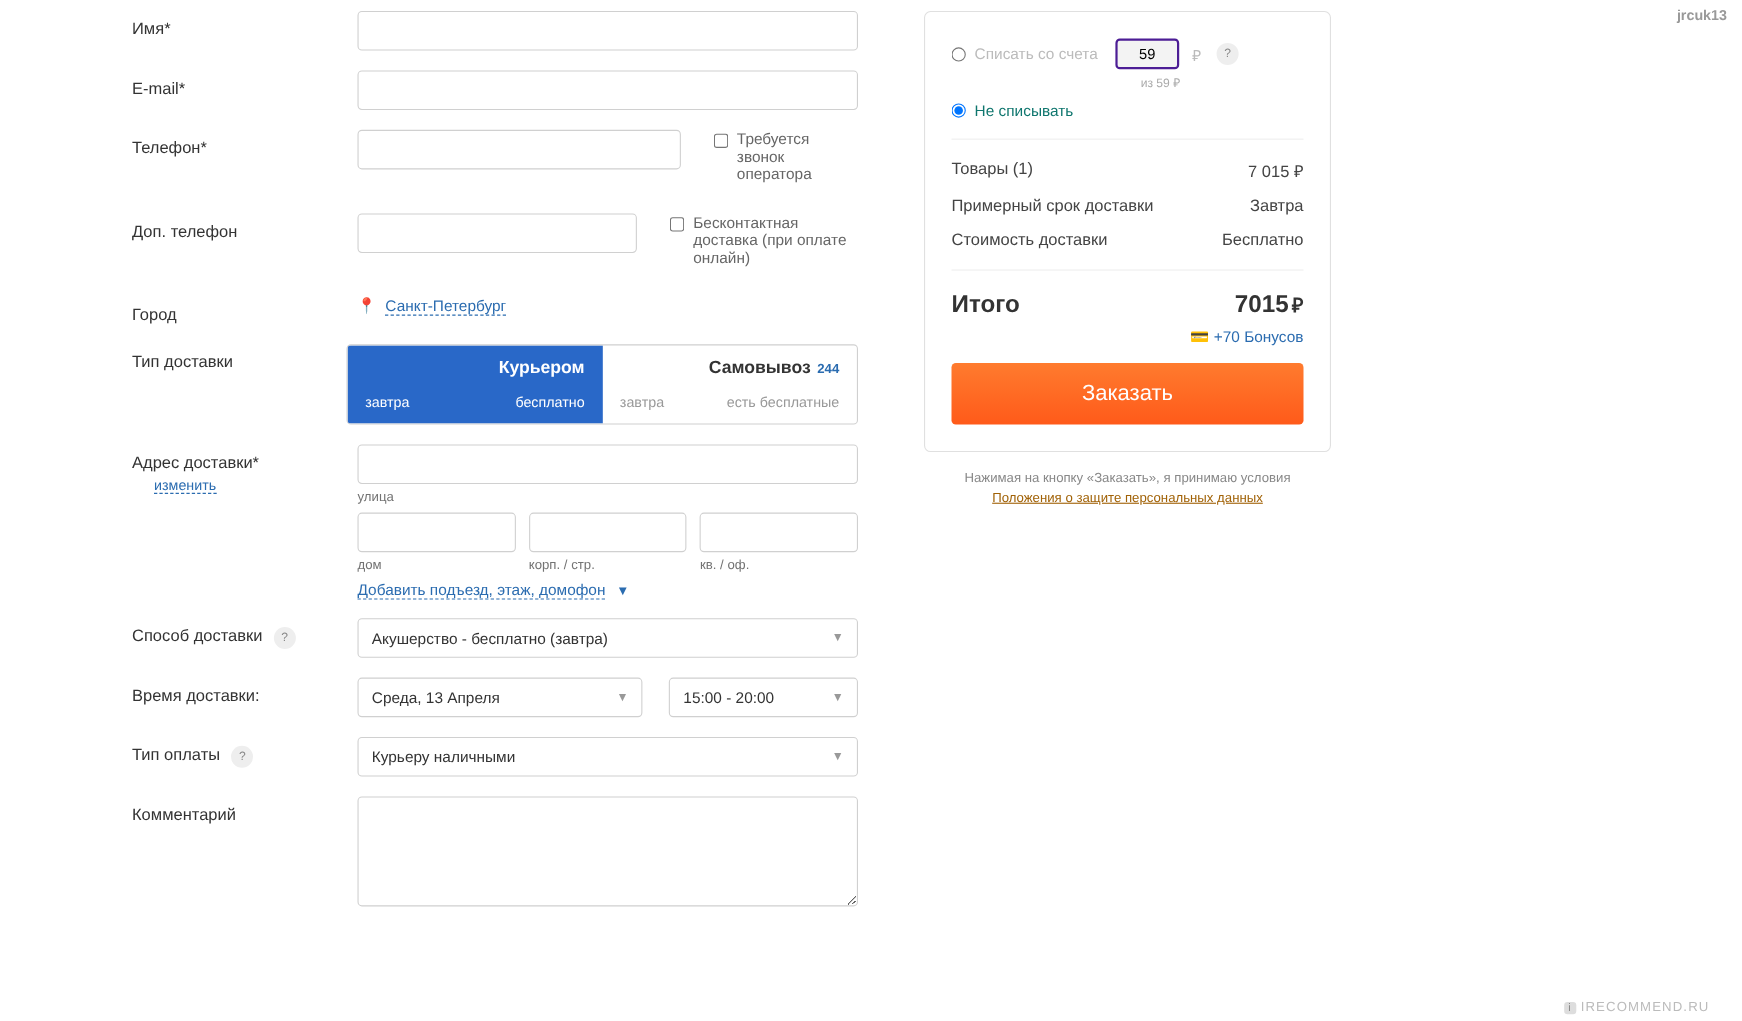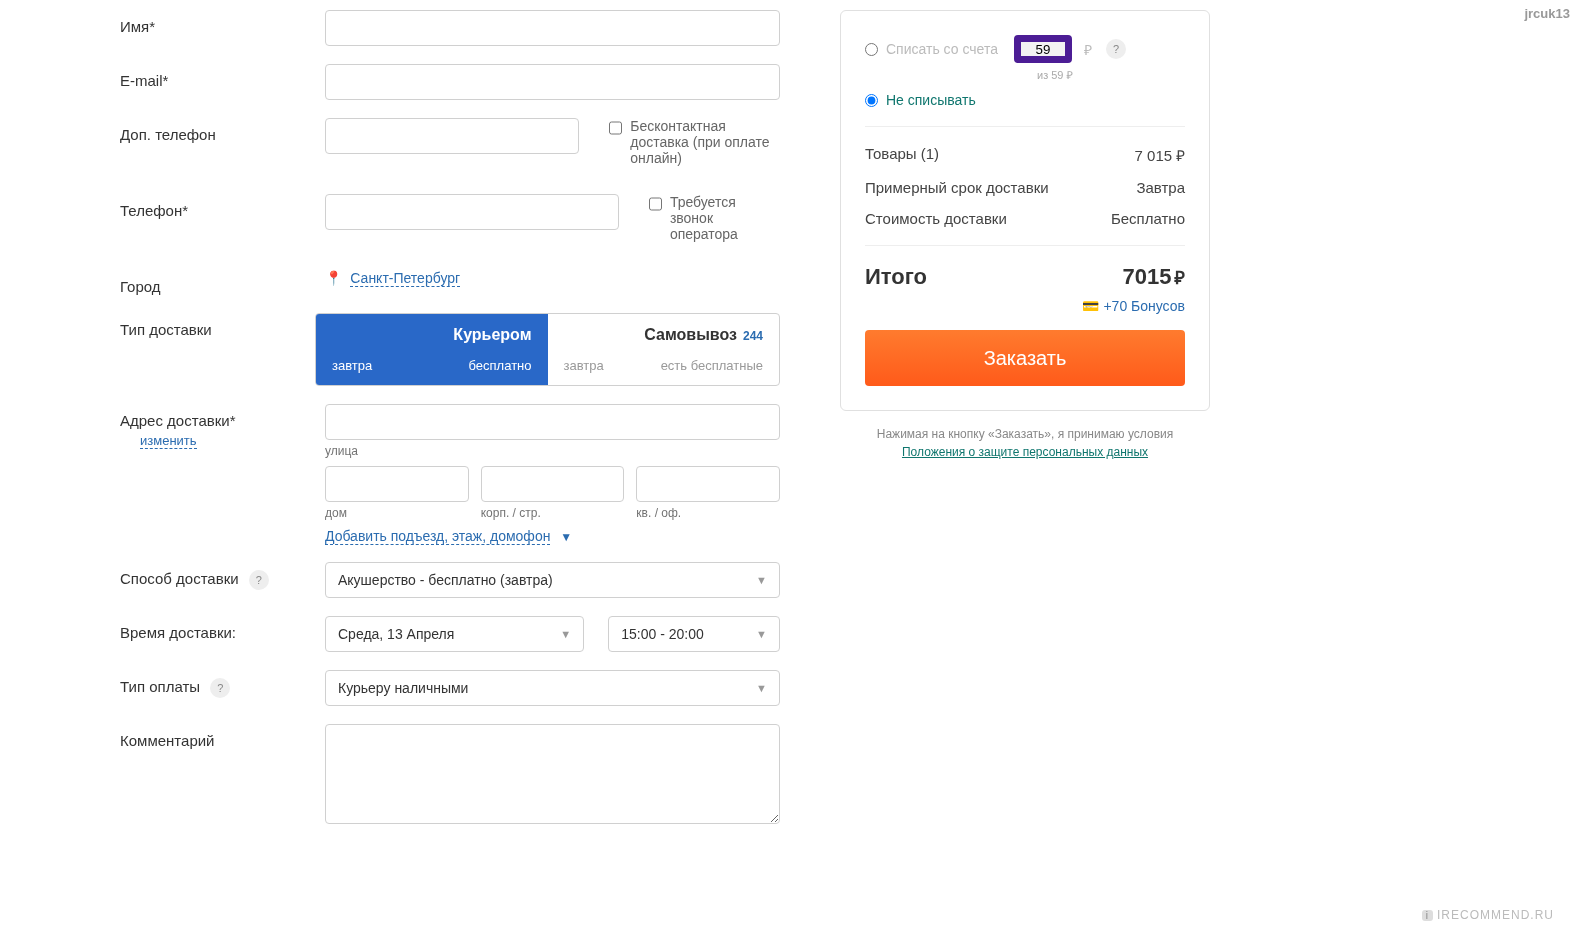--- a/index.html
+++ b/index.html
@@ -34,32 +34,32 @@
 .chev { color: #2b6cb0; margin-left: 6px; font-size: 12px; }
 .sel { display: flex; align-items: center; justify-content: space-between; cursor: pointer; padding: 0 12px; }
 .sel .arr { color: #999; font-size: 11px; }
 .selrow { display: flex; gap: 24px; }
 .qm { display: inline-flex; width: 20px; height: 20px; border-radius: 50%; background: #eee; color: #888; align-items: center; justify-content: center; font-size: 11px; margin-left: 6px; cursor: pointer; }
 .change { color: #2b6cb0; border-bottom: 1px dashed #2b6cb0; font-size: 13px; cursor: pointer; margin-top: 4px; display: inline-block; margin-left: 20px; }
 .sidebar { border: 1px solid #e0e0e0; border-radius: 6px; padding: 24px; }
 .radioitem { display: flex; align-items: center; gap: 8px; margin-bottom: 6px; }
 .radioitem label { color: #0f766e; }
 .radioitem.dis label { color: #bbb; }
-.points-input { width: 58px; height: 28px; text-align: center; border: 7px solid #4c1d95; border-radius: 4px; background: #f3f3f3; margin-left: 8px; }
+.points-input { width: 58px; height: 28px; text-align: center; border: 2px solid #4c1d95; border-radius: 4px; background: #f3f3f3; margin-left: 8px; }
 .rub-grey { color: #bbb; margin-left: 4px; }
 .pts-sub { font-size: 11px; color: #aaa; margin-left: 172px; margin-top: -2px; margin-bottom: 10px; }
 .divider { border-top: 1px solid #eee; margin: 18px 0; }
 .sumrow { display: flex; justify-content: space-between; margin-bottom: 14px; color: #444; font-size: 15px; }
 .totalrow { display: flex; justify-content: space-between; font-weight: bold; font-size: 22px; margin-bottom: 8px; }
 .totalrow .rub { font-size: 18px; margin-left: 3px; }
 .bonus { color: #2b6cb0; font-size: 14px; text-align: right; margin-bottom: 16px; }
 .bonus .wallet { margin-right: 4px; }
 .orderbtn { display: block; width: 100%; height: 56px; background: linear-gradient(#ff7b2e,#ff5a1a); color: #fff; font-size: 20px; border: none; border-radius: 4px; cursor: pointer; }
 .agree { text-align: center; color: #888; font-size: 12px; margin-top: 14px; line-height: 1.5; }
-.agree a { color: #0f766e; text-decoration: underline; }
+.agree a { color: #a16207; text-decoration: underline; }
 .watermark1 { position: absolute; top: 6px; right: 14px; color: #999; font-size: 13px; font-weight: bold; }
 .watermark2 { position: absolute; bottom: 6px; right: 30px; color: #bbb; font-size: 12px; letter-spacing: 1px; }
 .wm-badge { display:inline-block; background:#ddd; color:#888; border-radius:3px; padding:0 4px; margin-right:4px; font-size:10px;}
 </style>
 </head>
 <body>
 
 <div class="container">
   <div class="form-col">
 
@@ -67,37 +67,37 @@
       <div class="lab">Имя*</div>
       <div class="fld"><input type="text" style=""></div>
     </div>
 
     <div class="row">
       <div class="lab">E-mail*</div>
       <div class="fld"><input type="text" style=""></div>
     </div>
 
     <div class="row phonerow">
+      <div class="lab">Телефон*</div>
+      <div class="fld">
+        <input type="text" class="short" style="">
+        <label class="cb">
+          <input type="checkbox" style="">
+          <span>Требуется звонок оператора</span>
+        </label>
+      </div>
+    </div>
+
+    <div class="row phonerow">
       <div class="lab">Доп. телефон</div>
       <div class="fld">
         <input type="text" class="short" style="">
         <label class="cb">
           <input type="checkbox" style="">
           <span>Бесконтактная доставка (при оплате онлайн)</span>
-        </label>
-      </div>
-    </div>
-
-    <div class="row phonerow">
-      <div class="lab">Телефон*</div>
-      <div class="fld">
-        <input type="text" class="short" style="">
-        <label class="cb">
-          <input type="checkbox" style="">
-          <span>Требуется звонок оператора</span>
         </label>
       </div>
     </div>
 
     <div class="row">
       <div class="lab">Город</div>
       <div class="fld">
         <span class="pin">📍</span>
         <span class="city-link">Санкт-Петербург</span>
       </div>

